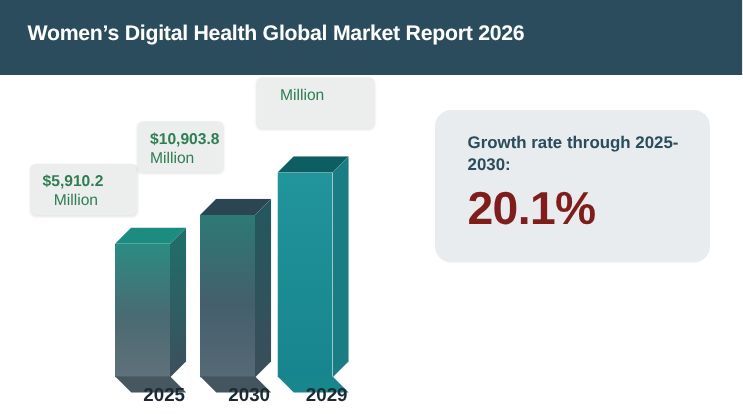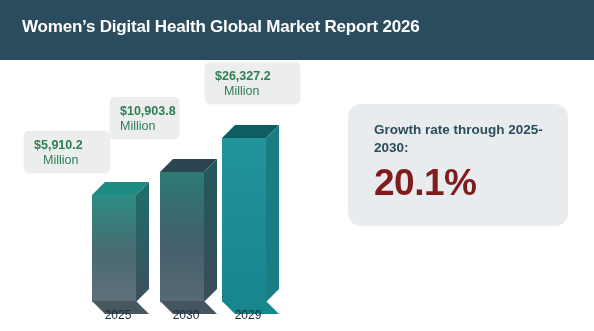--- a/index.html
+++ b/index.html
@@ -97,32 +97,32 @@
     font-weight: normal;
     color: #2e7d53;
     line-height: 15px;
     white-space: nowrap;
   }
   .vb-indent .value-unit { padding-left: 9px; }
 
   
   .axis-label {
     position: absolute;
-    font-size: 12px;
-    font-weight: normal;
+    font-size: 15px;
+    font-weight: bold;
     color: #1b2a33;
-    text-align: center;
+    text-align: right;
     white-space: nowrap;
   }
 
   
   #growth-card {
     position: absolute;
     left: 348px;
-    top: 104px;
+    top: 88px;
     width: 220px;
     height: 122px;
     background: #e9ecee;
     border-radius: 13px;
     box-sizing: border-box;
   }
   #growth-label {
     position: absolute;
     left: 26px;
     top: 17px;
@@ -245,21 +245,20 @@
       <div class="value-amount">$5,910.2</div>
       <div class="value-unit">Million</div>
     </div>
 
     <div class="value-box" style="left:110px; top:41px; width:69px; height:41px;">
       <div class="value-amount">$10,903.8</div>
       <div class="value-unit">Million</div>
     </div>
 
     <div class="value-box vb-indent" style="left:205px; top:6px; width:95px; height:41px;">
-      <div class="value-amount">$26,327.2</div>
       <div class="value-unit">Million</div>
     </div>
 
     <div class="axis-label" style="left:88px; top:252px; width:60px;">2025</div>
     <div class="axis-label" style="left:156px; top:252px; width:60px;">2030</div>
     <div class="axis-label" style="left:218px; top:252px; width:60px;">2029</div>
 
   </div>
 
   <div id="growth-card">

